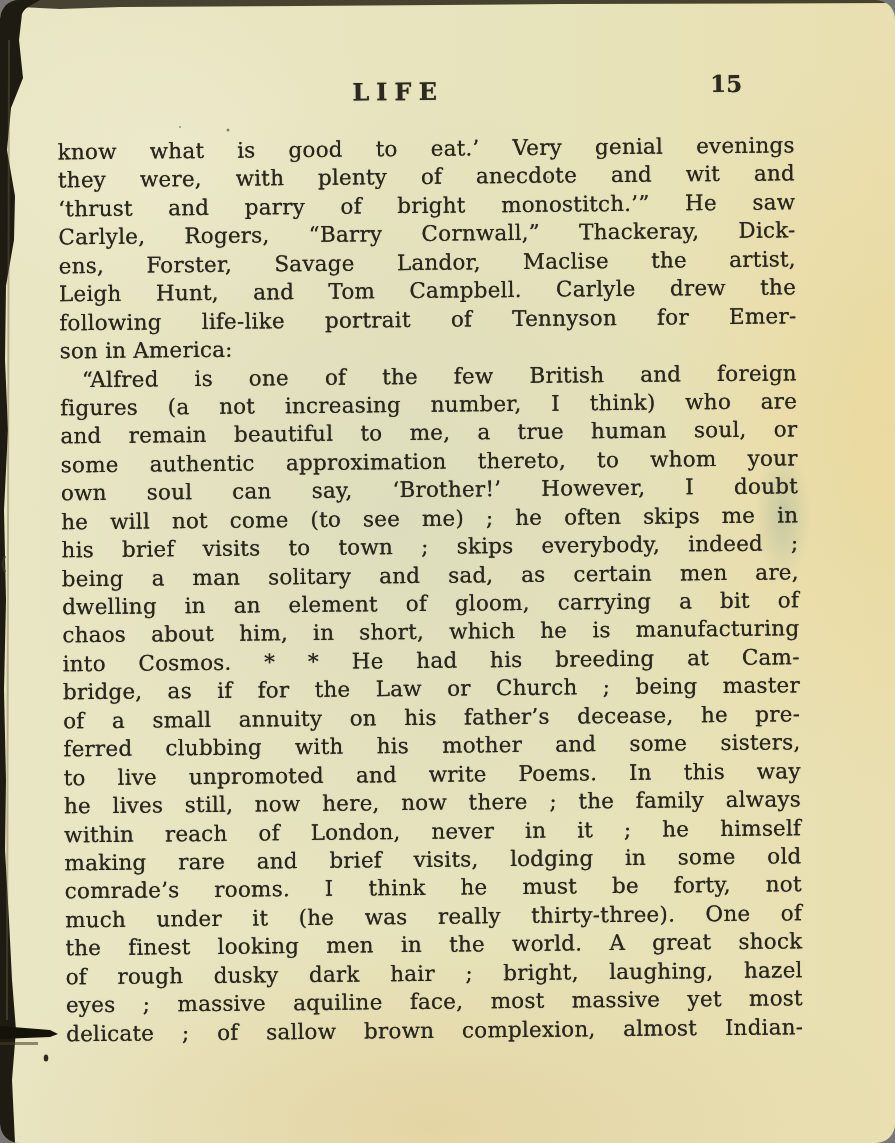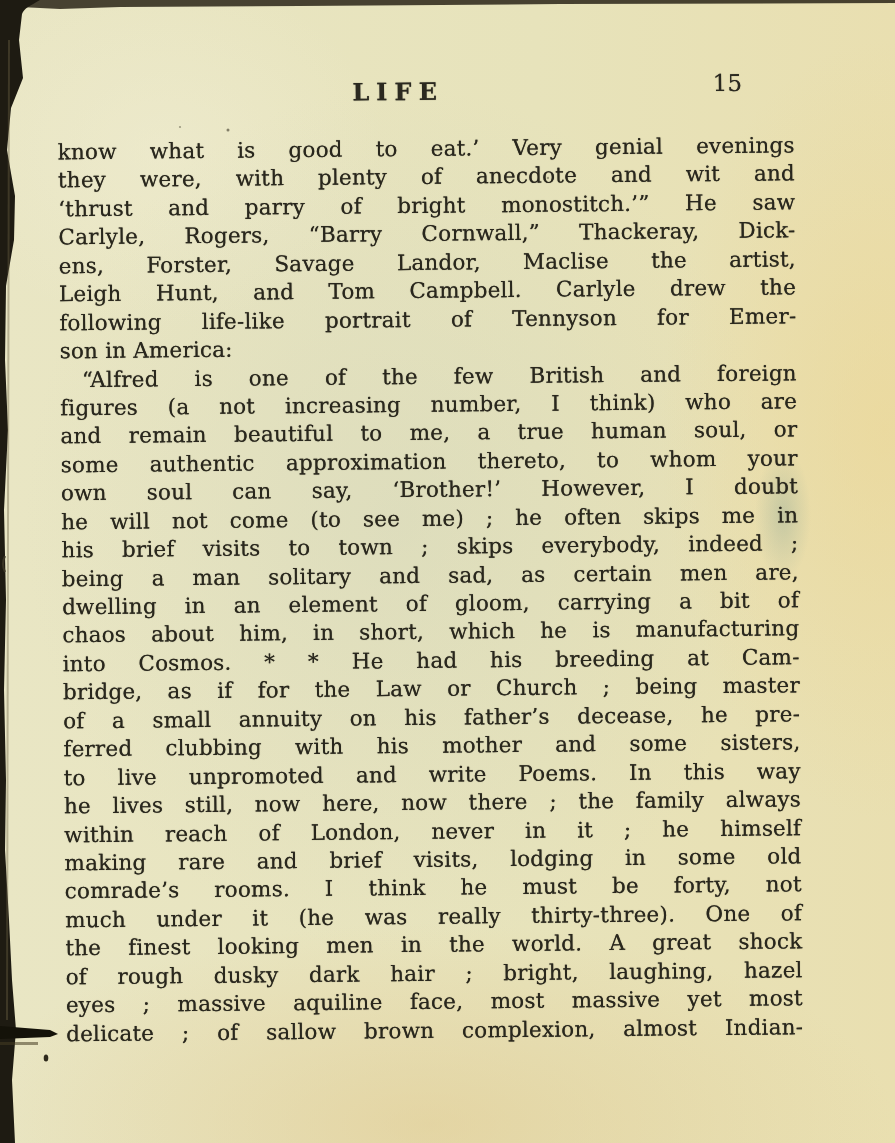--- a/index.html
+++ b/index.html
@@ -9,40 +9,41 @@
     overflow:hidden;
     background-color:#e8e4bd;
     background-image:
       radial-gradient(ellipse 40px 95px at 783px 515px, rgba(143,168,150,0.40), rgba(143,168,150,0) 70%),
       radial-gradient(ellipse 300px 520px at 885px 430px, rgba(236,213,146,0.55), rgba(236,213,146,0) 75%),
       radial-gradient(ellipse 620px 270px at 430px 1125px, rgba(224,198,138,0.50), rgba(224,198,138,0) 75%),
       radial-gradient(ellipse 500px 580px at 400px 520px, rgba(198,205,186,0.30), rgba(198,205,186,0) 75%),
       radial-gradient(ellipse 300px 240px at 160px 150px, rgba(241,238,214,0.45), rgba(241,238,214,0) 75%),
       linear-gradient(90deg, #e9e6c4, #e7e3bb 60%, #e9dfb0);
     font-family:"DejaVu Serif","Liberation Serif",serif;
+    border-radius:19px;
   }
   .scan-edges{position:absolute;inset:0;pointer-events:none;}
   .content{
     position:absolute;
     left:57px;top:80px;width:737px;
     transform:rotate(-0.55deg);
     transform-origin:40px 0;
     color:#29271d;
   }
   .header{position:relative;height:34px;margin-bottom:24px;}
   .title{
     position:absolute;left:0;right:55px;
     text-align:center;
     font-size:24px;letter-spacing:7px;font-weight:bold;
     color:#2b2920;
     text-shadow:0 0 0.8px rgba(43,41,32,0.8);
   }
   .pagenum{
     position:absolute;right:52px;top:-4px;
-    font-size:23px;font-weight:normal;
+    font-size:23px;font-weight:bold;
     color:#2b2920;
     text-shadow:0 0 0.8px rgba(43,41,32,0.8);
   }
   .body-text{font-size:21.5px;}
   .line{
     height:28.45px;line-height:28.45px;
     text-align:justify;
     text-align-last:justify;
     text-shadow:0 0 0.7px rgba(41,38,28,0.85);
     letter-spacing:0.2px;

